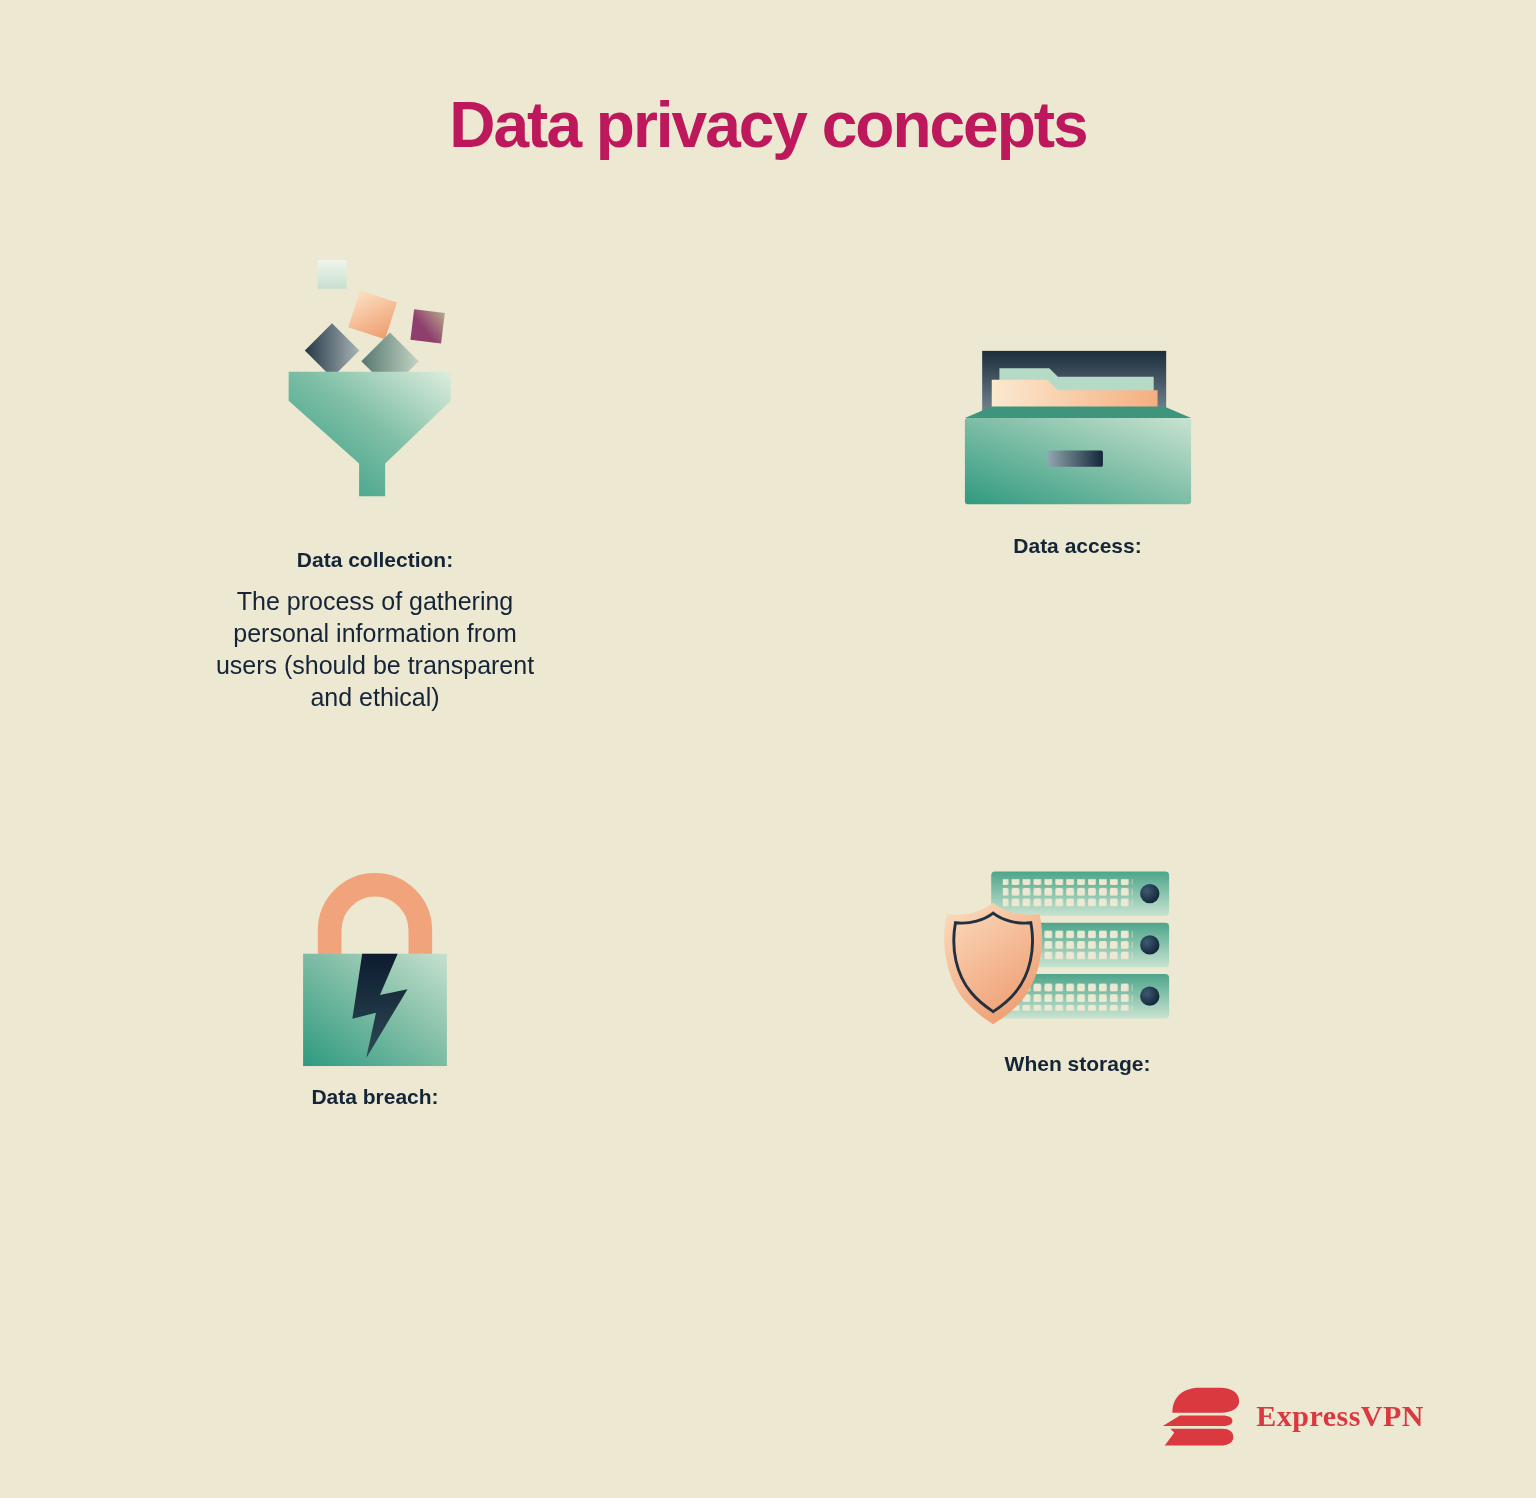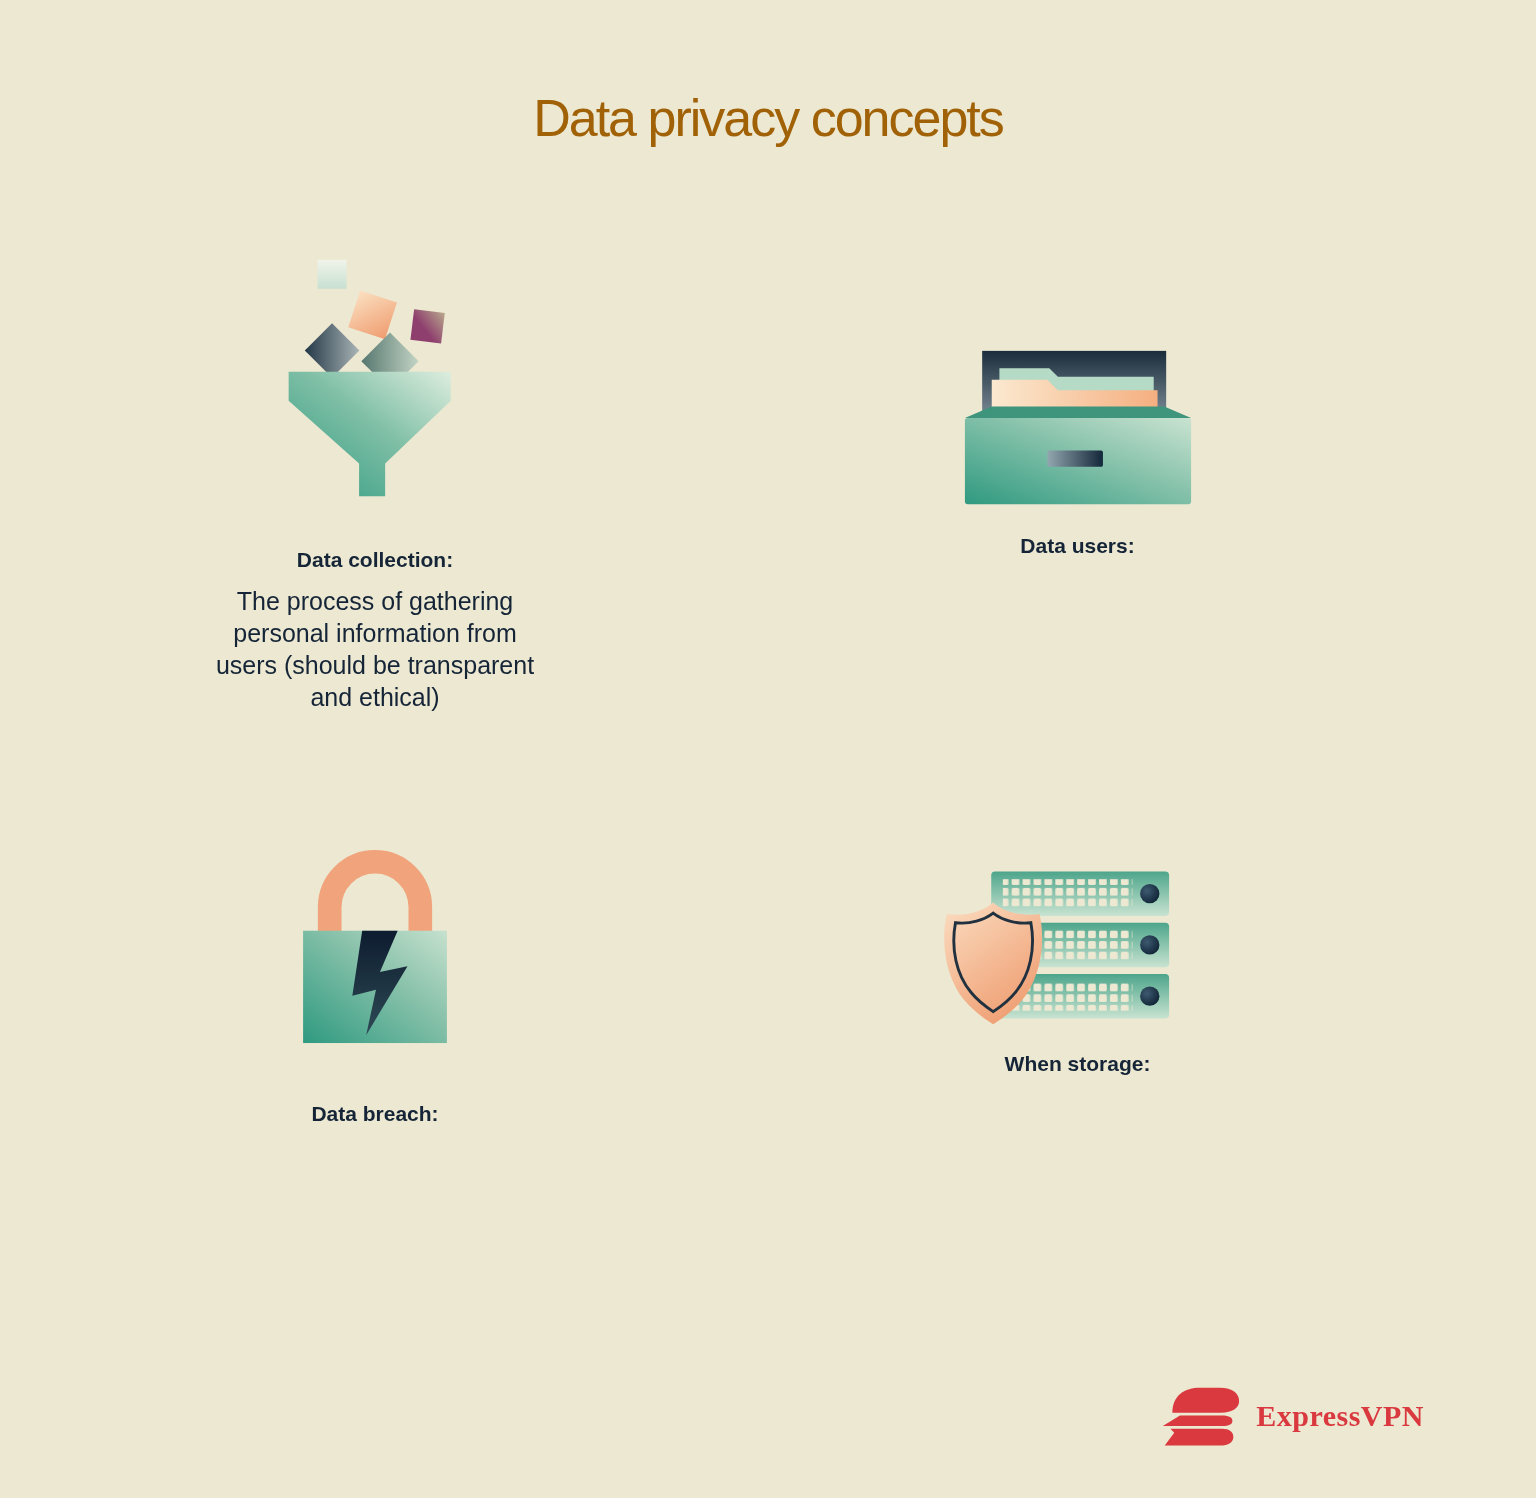--- a/index.html
+++ b/index.html
@@ -7,43 +7,43 @@
     width:1536px; height:1498px;
     background:#ECE8D1;
     font-family:"Liberation Sans", sans-serif;
     color:#152537;
     position:relative;
     overflow:hidden;
   }
   .title {
     position:absolute; top:88px; left:0; width:100%;
     text-align:center;
-    font-size:52px; font-weight:400; letter-spacing:-2px;
-    color:#a16207;
+    font-size:64px; font-weight:700; letter-spacing:-2px;
+    color:#be185d;
   }
   .cell {
     position:absolute;
     display:flex; flex-direction:column; align-items:center;
     text-align:center;
   }
   .iconbox {
     display:flex; align-items:flex-end; justify-content:center;
     width:100%;
   }
   .heading { font-size:21px; font-weight:700; margin-top:10px; }
   .desc {
     font-size:25px; line-height:32px; margin-top:13px;
     white-space:pre-line;
   }
   #cell-collection { left:85px;  top:248px; width:580px; }
   #cell-collection .iconbox { height:290px; }
   #cell-access     { left:790px; top:248px; width:575px; }
   #cell-access .iconbox { height:276px; }
   #cell-access svg.icon { margin-bottom:14px; }
-  #cell-breach     { left:85px;  top:838px; width:580px;gap:40px; }
+  #cell-breach     { left:85px;  top:861px; width:580px; }
   #cell-breach .iconbox { height:214px; }
   #cell-breach svg.icon { margin-bottom:7px; }
   #cell-storage    { left:790px; top:838px; width:575px; }
   #cell-storage .iconbox { height:204px; }
   #cell-storage svg.icon { margin-bottom:12px; transform:translateX(-22px); }
   .brand {
     position:absolute; right:112px; bottom:50px;
     display:flex; align-items:center; gap:15px;
   }
   .brand-name {
@@ -126,21 +126,21 @@
         </linearGradient>
       </defs>
       <rect x="20" y="4" width="192" height="80" fill="url(#dnavy)"></rect>
       <path d="M38,22 h52 l9,9 h100 v30 h-161 z" fill="#B5DAC5"></path>
       <path d="M30,34 h58 l11,11 h104 v34 h-173 z" fill="url(#dpeach)"></path>
       <polygon points="2,74 30,62 210,62 238,74" fill="#3F947C"></polygon>
       <rect x="2" y="74" width="236" height="90" rx="3" fill="url(#dfront)"></rect>
       <rect x="88" y="108" width="58" height="17" rx="2" fill="url(#dhandle)"></rect>
     </svg>
   </div>
-  <div class="heading">Data users:</div>
+  <div class="heading">Data access:</div>
 </div>
 
 <div class="cell" id="cell-breach">
   <div class="iconbox">
     <svg class="icon" width="148" height="197" viewBox="0 0 150 200">
       <defs>
         <linearGradient id="lbody" x1="0%" y1="100%" x2="100%" y2="0%">
           <stop offset="0%" stop-color="#2E9A80"></stop>
             <stop offset="60%" stop-color="#8AC2AB"></stop>
             <stop offset="100%" stop-color="#C5E1CE"></stop>

